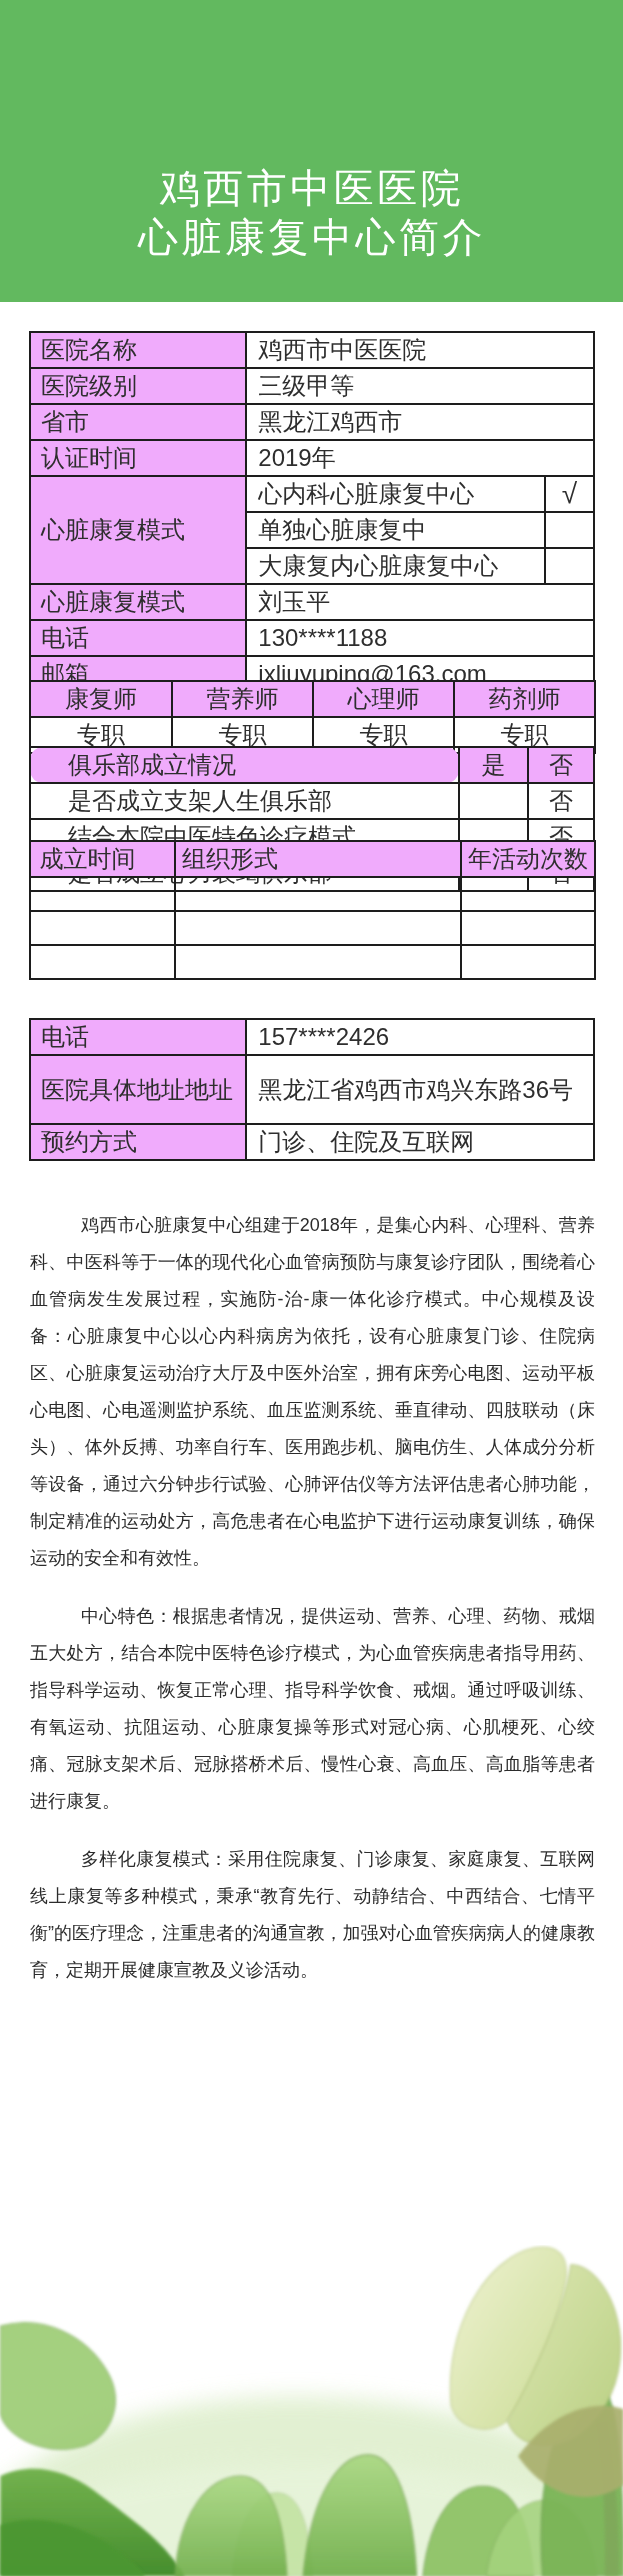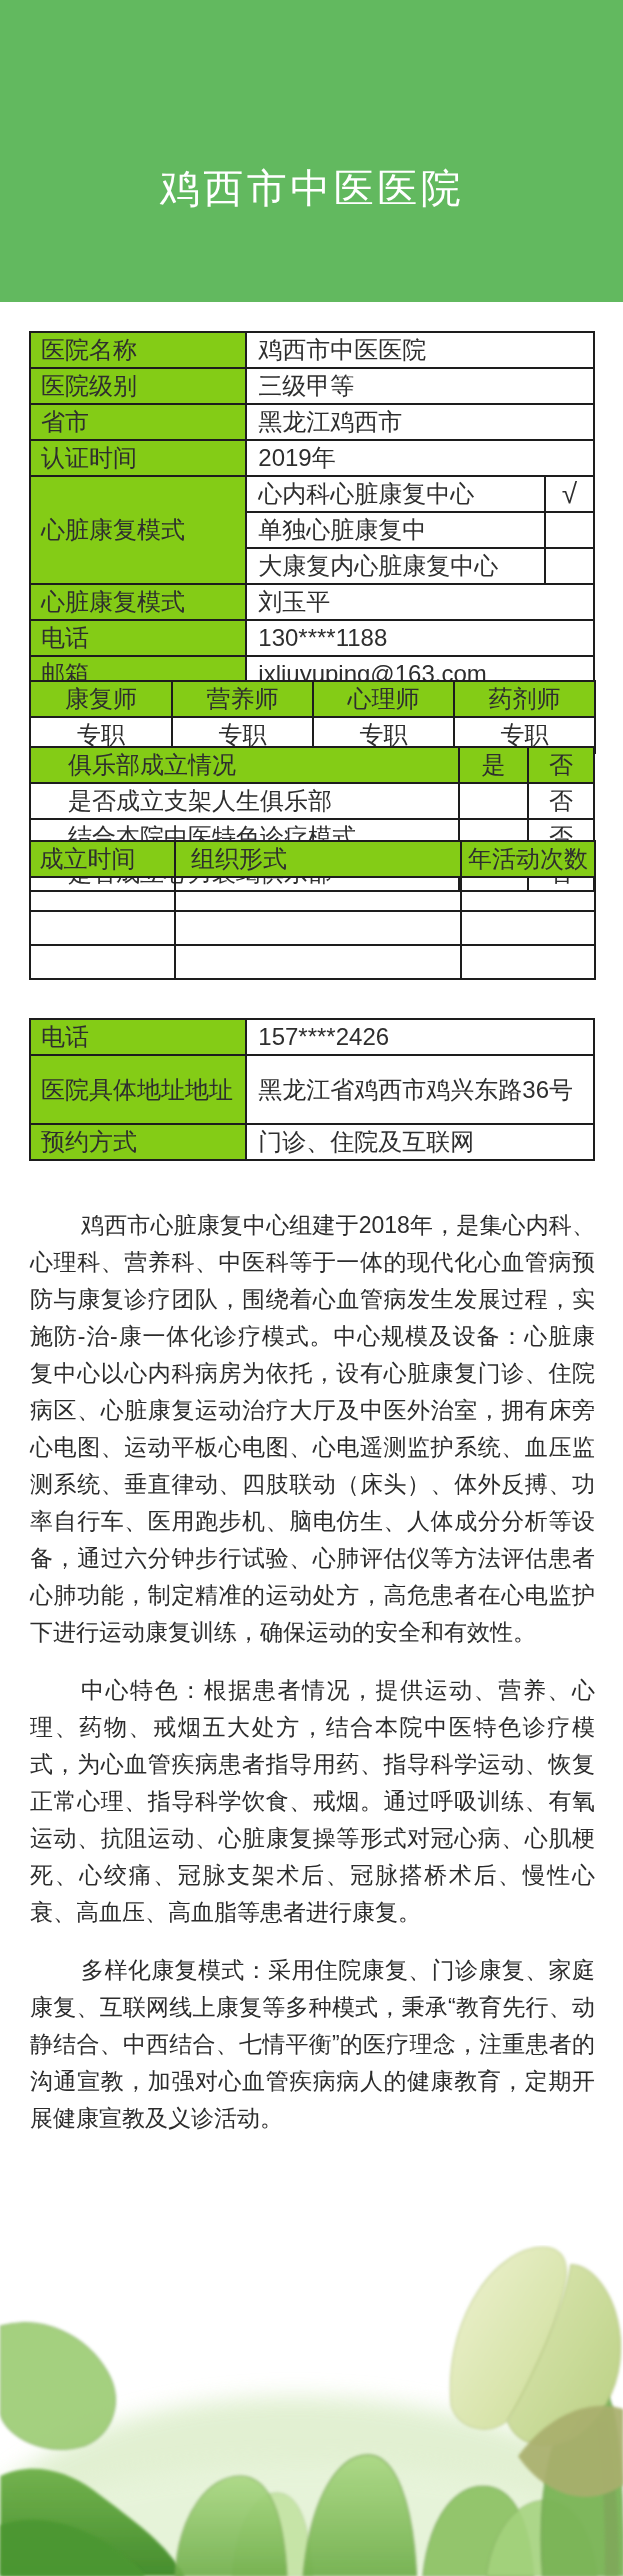--- a/index.html
+++ b/index.html
@@ -11,55 +11,56 @@
   
   .band{position:absolute;left:0;top:0;width:624px;height:302px;background:#62b95f;}
   .band-title{
     position:absolute;left:0;top:164px;width:624px;text-align:center;
     color:#ffffff;font-size:40px;line-height:49px;letter-spacing:3.5px;font-weight:400;
   }
   
   table{border-collapse:collapse;table-layout:fixed;position:absolute;left:29px;width:565px;}
   td{border:2.1px solid #1d1d1d;font-size:24px;vertical-align:middle;
      overflow:hidden;white-space:nowrap;color:#2e2e2e;}
-  .green{background:#84cc16;}
+  .green{background:#f0abfc;}
   .pl14{padding-left:10px;}
   .pl16{padding-left:11.3px;}
-  .pl26{padding-left:15px;}
+  .pl26{padding-left:6px;}
   .pl12{padding-left:8.5px;}
-  .pl52{padding-left:37px;}
+  .pl52{padding-left:37px;border-radius:13px;}
   .ctr{text-align:center;}
   .t-info{top:331px;}
   .t-info tr{height:34px;}
   .t-staff{top:680px;}
   .t-staff tr{height:33px;margin-left:28px;}
   .t-club{top:746px;}
   .t-club tr{height:33px;}
   .t-activity{top:840px;}
   .t-activity tr{height:34px;}
   .t-contact{top:1018px;}
   .row47{height:33px;}
   .row48{height:34px;}
   .row95{height:69px;}
   .mark{font-size:28px;text-align:center;}
   
   .content{position:absolute;left:30px;top:1207px;width:565px;}
   .content p{
-    margin:0 0 21px 0;font-size:23px;line-height:37px;color:#2c2c2c;
+    margin:0 0 21px 0;font-size:18px;line-height:37px;color:#2c2c2c;
     text-align:justify;text-indent:51px;font-weight:400;
   }
   
   .decor{position:absolute;left:0;top:2245px;width:624px;height:331px;}
 </style>
 </head>
 <body>
 
 <div class="band">
   <div class="band-title">
     <div>鸡西市中医医院</div>
+    <div>心脏康复中心简介</div>
   </div>
 </div>
 
 <table class="t-info">
   <colgroup>
       <col style="width:216px">
       <col style="width:299px">
       <col style="width:49px">
     </colgroup>
   <tbody>

